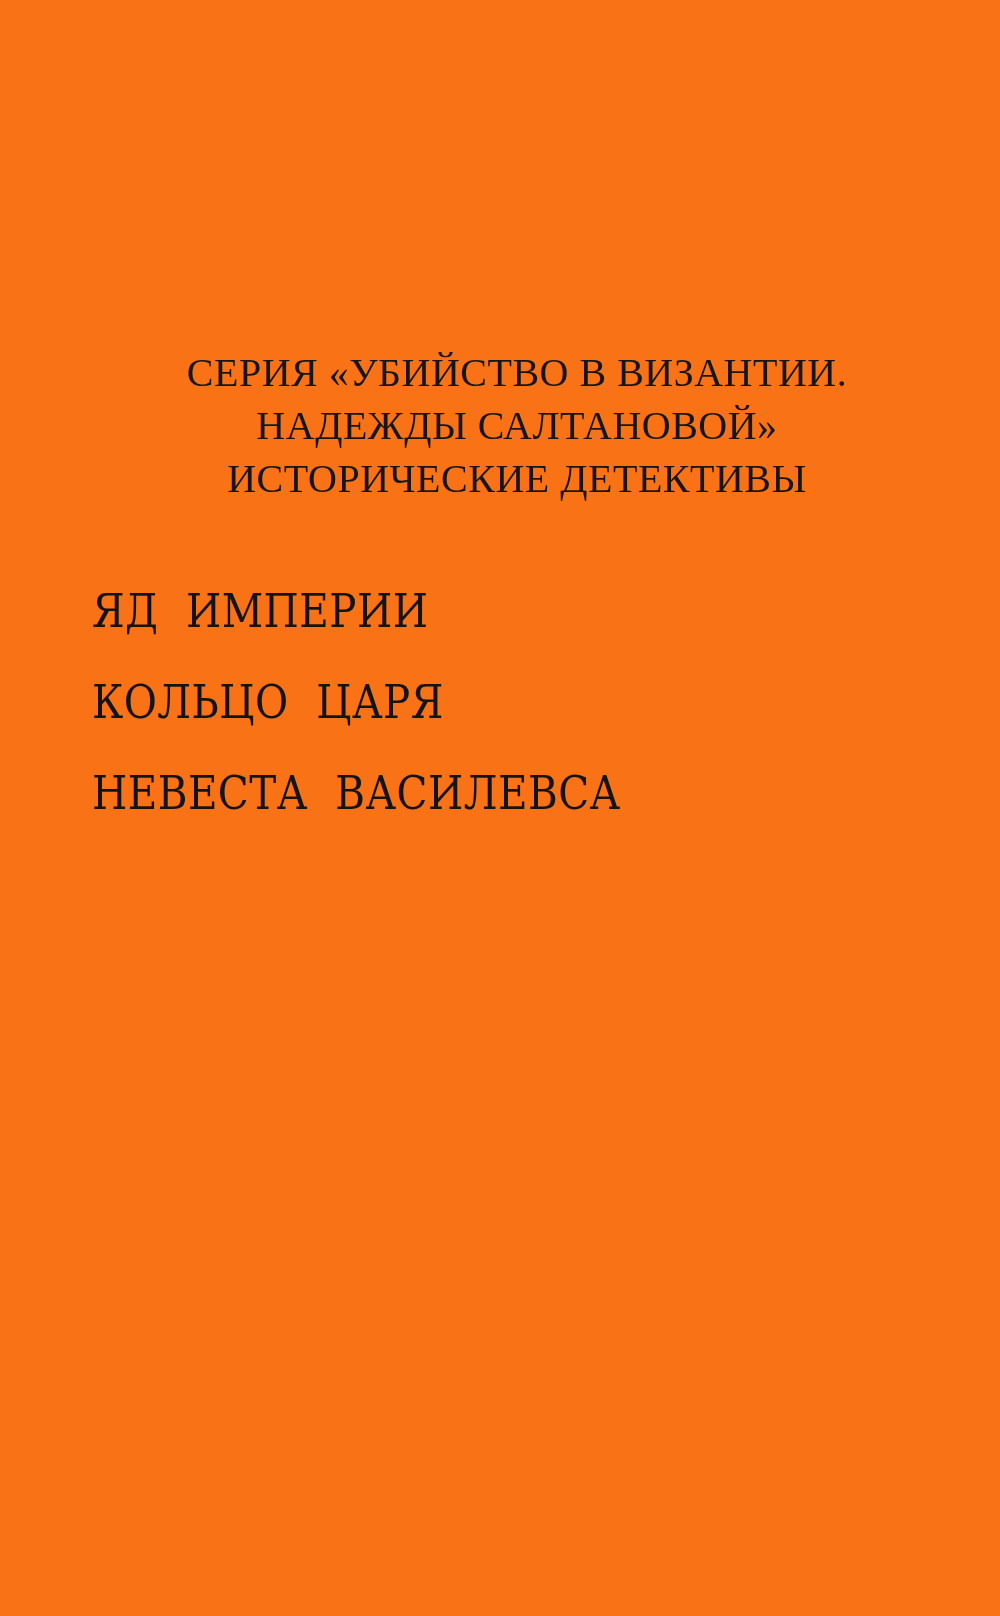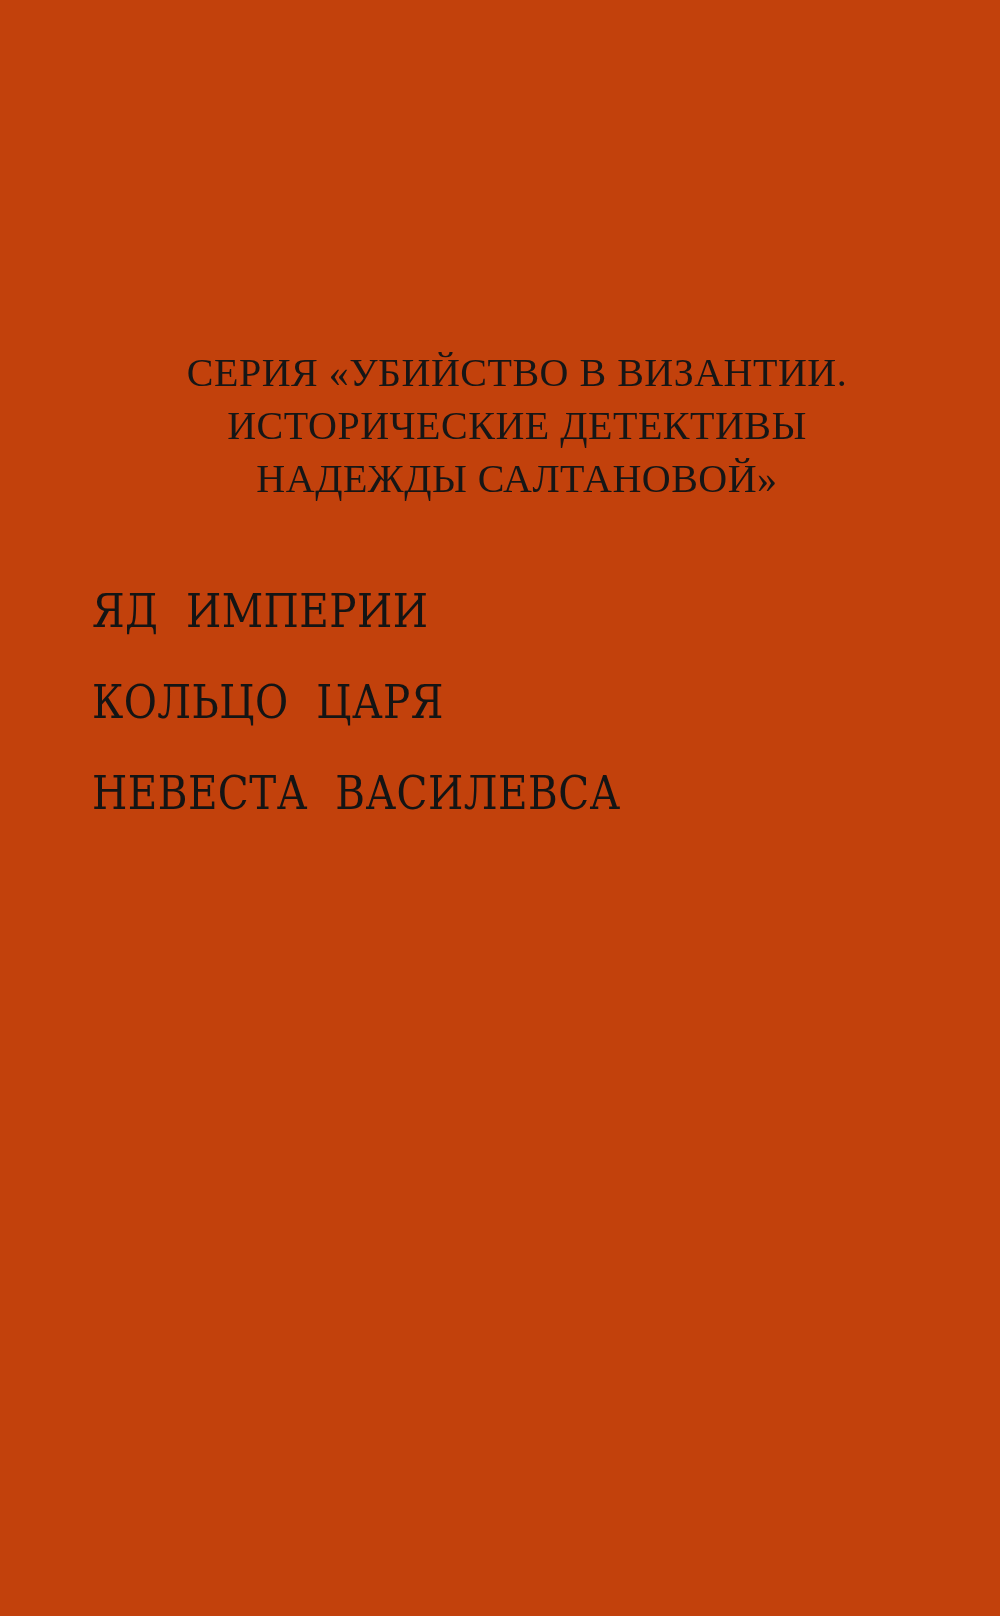--- a/index.html
+++ b/index.html
@@ -10,21 +10,21 @@
     width: 1000px;
     height: 1616px;
     background: #ffffff;
     position: relative;
     overflow: hidden;
     font-family: "Liberation Serif", serif;
   }
   .page {
     position: absolute;
     inset: 0;
-    background: #c2410c;
+    background: #f97316;
   }
   
   .series-heading {
     position: absolute;
     top: 346px;
     left: 34px;
     width: 966px;
     text-align: center;
     color: #161616;
     font-family: "Liberation Serif", serif;
@@ -56,22 +56,22 @@
     font-weight: 400;
   }
 </style>
 </head>
 <body>
 
 <div class="page">
 
   <div class="series-heading">
     <div class="series-line">СЕРИЯ «УБИЙСТВО В ВИЗАНТИИ.</div>
+    <div class="series-line">НАДЕЖДЫ САЛТАНОВОЙ»</div>
     <div class="series-line">ИСТОРИЧЕСКИЕ ДЕТЕКТИВЫ</div>
-    <div class="series-line">НАДЕЖДЫ САЛТАНОВОЙ»</div>
   </div>
 
   <div class="book-title-list">
     <div class="book-title">ЯД ИМПЕРИИ</div>
     <div class="book-title">КОЛЬЦО ЦАРЯ</div>
     <div class="book-title">НЕВЕСТА ВАСИЛЕВСА</div>
   </div>
 
 </div>
 

